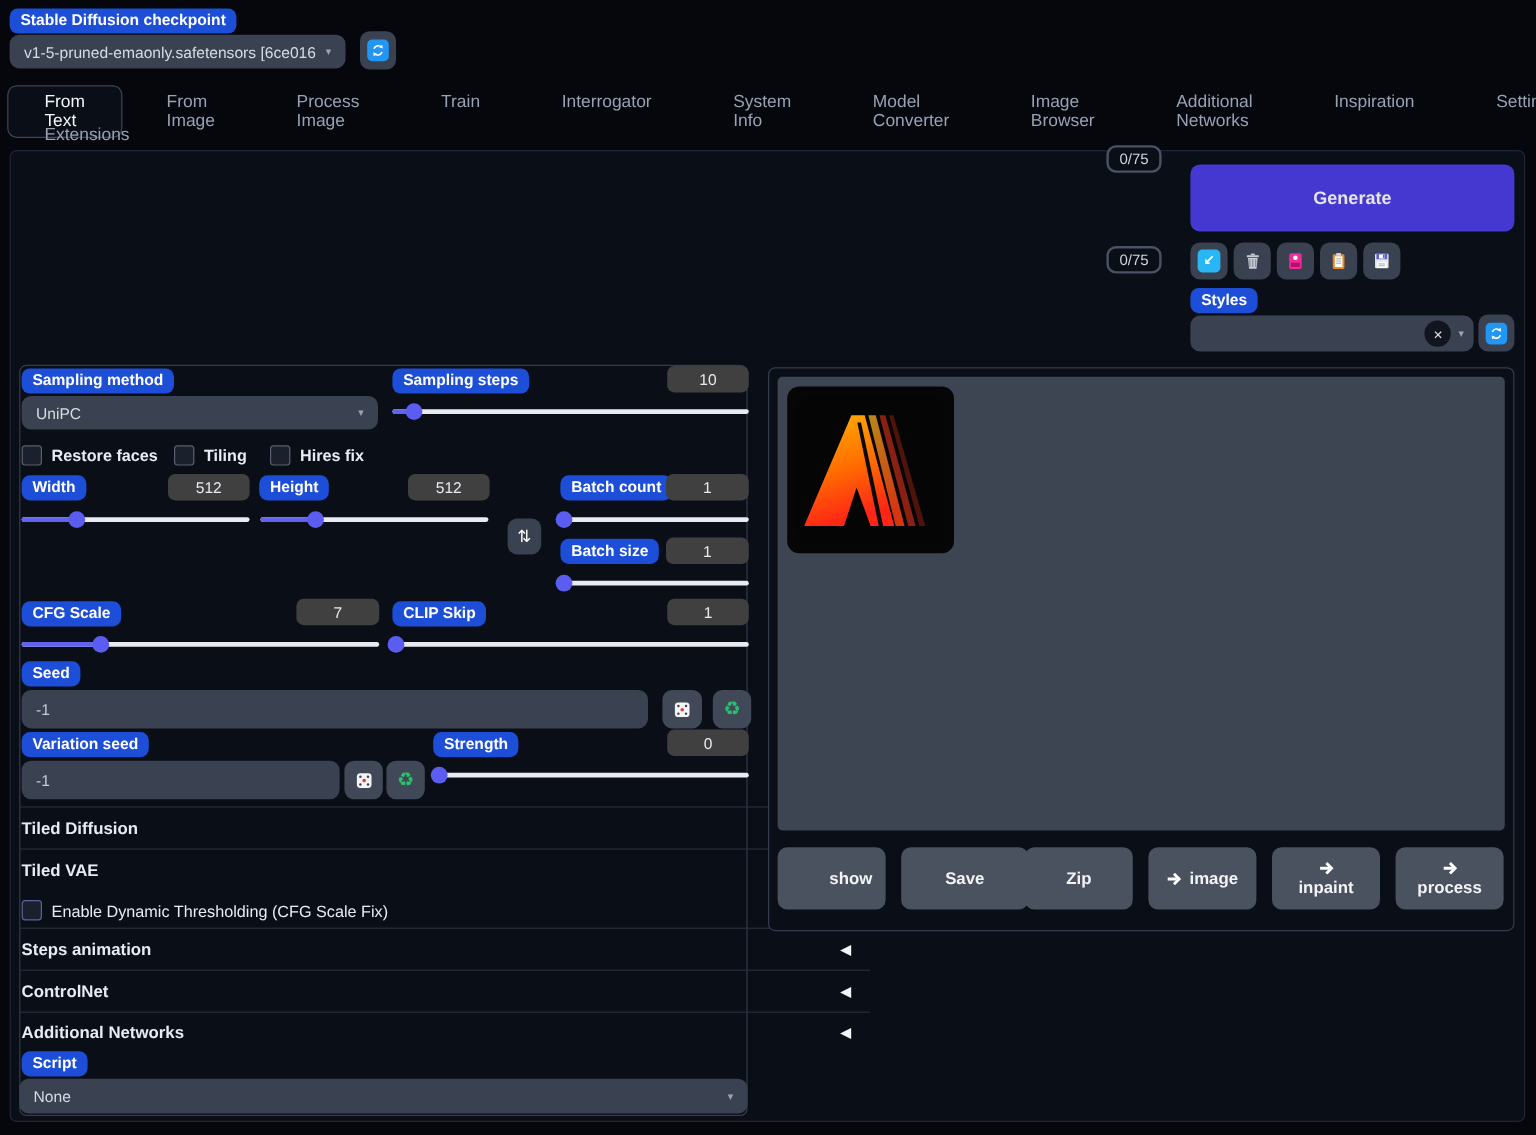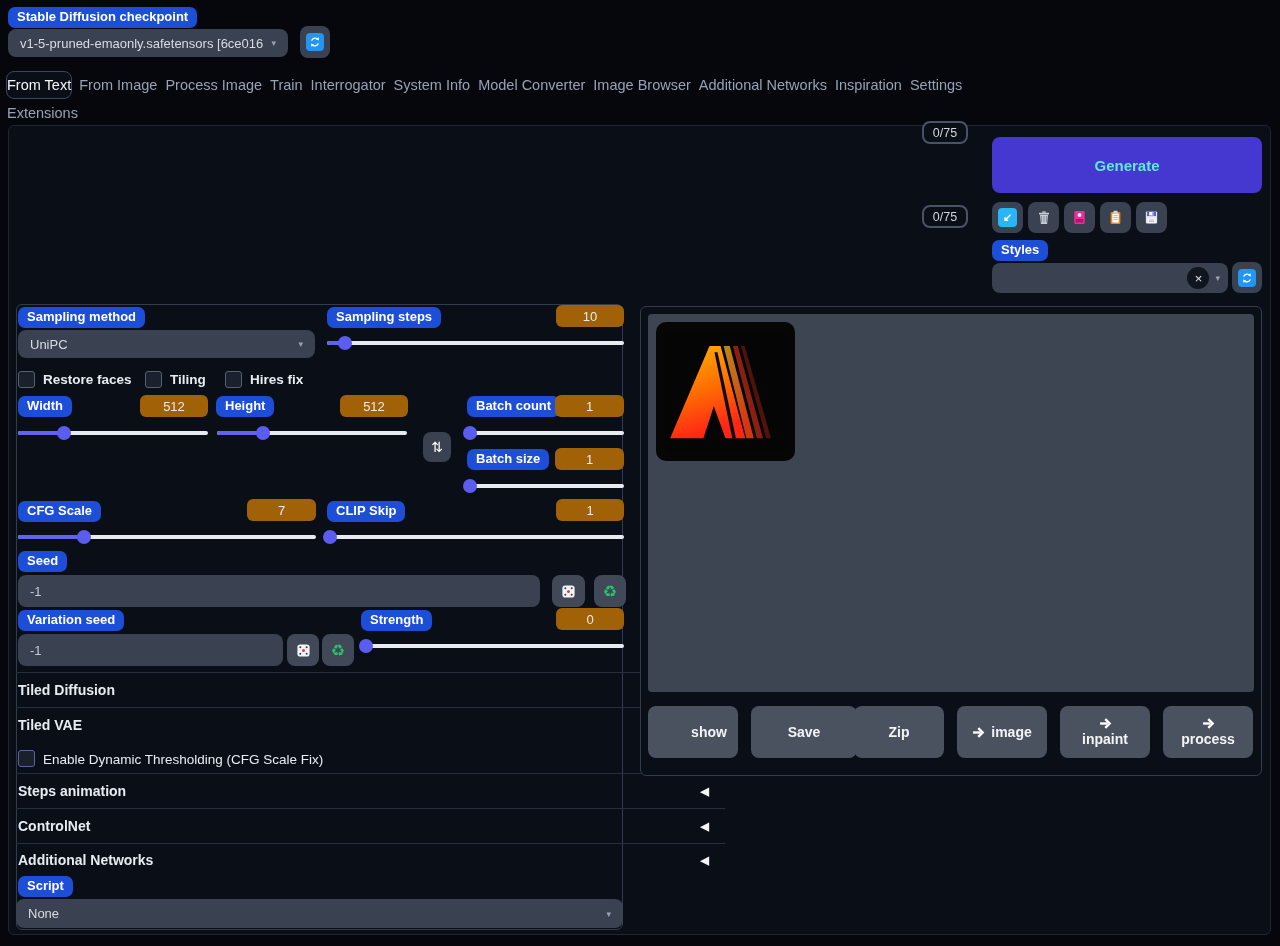--- a/index.html
+++ b/index.html
@@ -1,40 +1,40 @@
 <!DOCTYPE html>
 <html><head>
 <meta charset="utf-8">
 <style>
   html,body{margin:0;padding:0;background:#05070d;font-family:"Liberation Sans",sans-serif;}
   #app{position:relative;width:1280px;height:946px;background:#05070d;color:#e5e7eb;overflow:hidden;}
   .abs{position:absolute;box-sizing:border-box;}
   .badge{display:inline-block;background:#1d4ed8;color:#fff;font-size:13px;font-weight:600;
          padding:3px 9px;border-radius:7px;line-height:1.15;white-space:nowrap;}
-  .valbox{background:#a16207;border-radius:6px;color:#e7eaf0;font-size:13px;
+  .valbox{background:#404040;border-radius:6px;color:#e7eaf0;font-size:13px;
           display:flex;align-items:center;justify-content:center;}
   .select{display:flex;align-items:center;background:#3a4150;border-radius:8px;
           color:#d7dce4;font-size:13px;padding:0 12px;}
   .select .caret{margin-left:auto;color:#9aa3b2;font-size:9px;}
   .ibtn{background:#3a4150;border-radius:8px;display:flex;align-items:center;justify-content:center;cursor:pointer;}
   .bluesq{width:18px;height:18px;background:#2196f3;border-radius:4px;display:flex;align-items:center;justify-content:center;}
   .bluesq2{width:19px;height:19px;background:#29b6f6;border-radius:4px;display:flex;align-items:center;justify-content:center;
            color:#fff;font-size:11px;font-weight:700;line-height:1;}
   .slider{--pct:0%;height:14px;}
   .slider .track{position:absolute;left:0;right:0;top:5px;height:4px;background:#e9ebf1;border-radius:3px;}
   .slider .fill{position:absolute;left:0;top:5px;height:4px;width:var(--pct);background:#6163f0;border-radius:3px;}
   .slider .thumb{position:absolute;top:0;left:calc(var(--pct) - 7px);width:14px;height:14px;border-radius:50%;background:#5b5df0;}
   .cb{display:flex;align-items:center;gap:8px;}
   .cb .box{width:15px;height:15px;background:#1a202c;border:1px solid #57606f;border-radius:3px;}
   .cb .box.purple{border-color:#5d639a;}
   .cb .lbl{color:#e8ecf2;font-size:13.5px;font-weight:600;}
   .acc-row{left:16px;width:709px;border-top:1px solid #272f3d;display:flex;align-items:center;
            padding:0 16px 0 2px;color:#e8ecf2;font-size:14px;font-weight:700;}
   .acc-row .arrow{margin-left:auto;color:#f3f4f6;font-size:11px;}
-  .tab{display:inline-block;padding:5px 0;color:#98a2b3;font-size:14.5px;cursor:pointer;border:1px solid transparent;border-radius:8px;}
+  .tab{display:inline-block;padding:5px 30px;color:#98a2b3;font-size:14.5px;cursor:pointer;border:1px solid transparent;border-radius:8px;}
   .tab.active{color:#f5f6f8;border-color:#3d4657;background:#0a0e17;font-weight:500;}
   .counter{background:#0a0e17;border:2px solid #4a5366;border-radius:8px;color:#cfd5de;
            font-size:12.5px;display:flex;align-items:center;justify-content:center;z-index:3;}
   textarea.pr{background:#3a4150;border:none;outline:none;resize:none;border-radius:8px;
               padding:10px 12px;font-family:"Liberation Sans",sans-serif;font-size:13px;color:#d7dce4;}
   textarea.pr::placeholder{color:#8e99a8;}
   input.seedin{background:#3a4150;border:none;outline:none;border-radius:8px;padding:0 12px;
                font-family:"Liberation Sans",sans-serif;font-size:13px;color:#c3cad6;}
   .gbtn{background:#4a5260;border-radius:8px;color:#f3f4f6;font-size:14px;font-weight:600;
         display:flex;flex-direction:column;align-items:center;justify-content:center;gap:2px;cursor:pointer;}
@@ -82,21 +82,21 @@
     <span class="tab">Extensions</span>
   </div>
 
   <div class="panel abs" style="left:8px;top:125px;width:1263px;height:810px;"></div>
 
   <div class="counter abs" style="left:922px;top:121px;width:46px;height:23px;">0/75</div>
 
   <div class="counter abs" style="left:922px;top:205px;width:46px;height:23px;">0/75</div>
 
   <div class="abs" style="left:992px;top:137px;width:270px;height:56px;background:#4438d1;border-radius:8px;
-       display:flex;align-items:center;justify-content:center;color:#5eead4;font-size:15px;font-weight:600;cursor:pointer;">Generate</div>
+       display:flex;align-items:center;justify-content:center;color:#e5e5e5;font-size:15px;font-weight:600;cursor:pointer;">Generate</div>
 
   <div class="ibtn abs" style="left:992px;top:202px;width:31px;height:31px;">
     <span class="bluesq2">↙</span>
   </div>
   <div class="ibtn abs" style="left:1028px;top:202px;width:31px;height:31px;">
     <span style="display:flex;">
       <svg viewBox="0 0 16 16" width="16" height="16">
           <rect x="6.2" y="1.2" width="3.6" height="1.6" rx="0.5" fill="#b9bfc9"></rect>
           <rect x="3" y="2.8" width="10" height="1.6" rx="0.5" fill="#c8cdd6"></rect>
           <path d="M4 5 h8 l-0.9 9 h-6.2 z" fill="#c8cdd6"></path>

